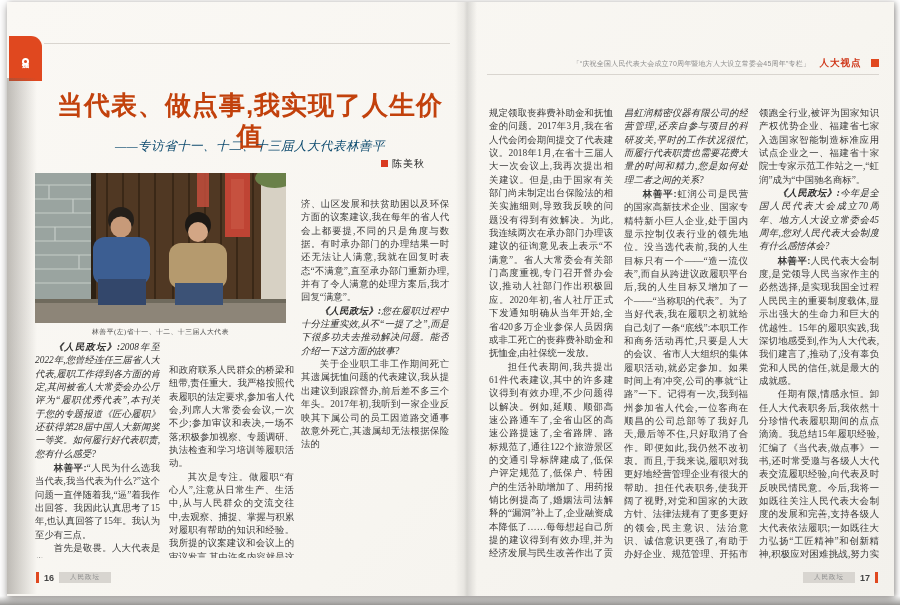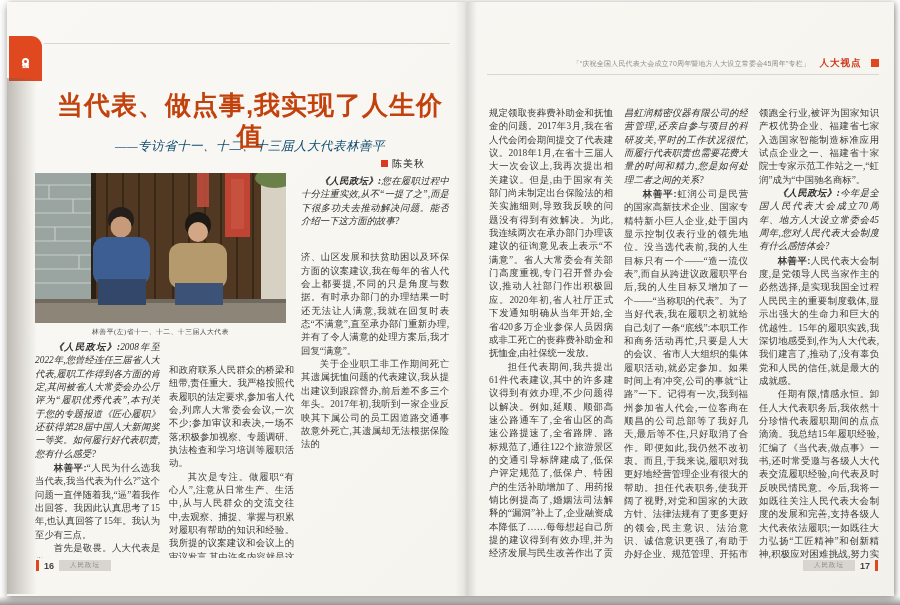--- a/index.html
+++ b/index.html
@@ -89,21 +89,21 @@
   .rp-header{
     position:absolute;left:487px;top:52px;width:392px;text-align:right;
     font-family:"Liberation Sans",sans-serif;white-space:nowrap;
   }
   .rp-header .note{font-size:7px;color:#8b8b8b;letter-spacing:.2px;}
   .rp-header .brand{font-size:9.5px;font-weight:700;color:#cf3517;margin-left:5px;letter-spacing:1px;}
   .rp-header .hsq{display:inline-block;width:8px;height:8px;background:#e0481f;margin-left:5px;vertical-align:-1px;}
 
   
   .footer{
-    position:absolute;top:560px;display:flex;align-items:center;gap:5px;
+    position:absolute;top:572px;display:flex;align-items:center;gap:5px;
     font-family:"Liberation Sans",sans-serif;
     text-align:right;
   }
   .footer .bar{width:3px;height:11px;background:#e0481f;}
   .footer .pno{font-size:9px;color:#444;font-weight:700;}
   .footer .mag{
     width:52px;height:11px;background:#d8d5d0;color:#8a8a8a;font-size:6.5px;
     display:flex;align-items:center;justify-content:center;letter-spacing:1px;
   }
   .f-left{left:36px;}
@@ -191,22 +191,22 @@
   <p class="para"><span>首先是敬畏。人大代表是党</span></p>
 </div>
 
 <div class="col lp-col2">
   <p class="para cont"><span>和政府联系人民群众的桥梁和纽带,责任重大。我严格按照代表履职的法定要求,参加省人代会,列席人大常委会会议,一次不少;参加审议和表决,一场不落;积极参加视察、专题调研、执法检查和学习培训等履职活动。</span></p>
   <p class="para"><span>其次是专注。做履职“有心人”,注意从日常生产、生活中,从与人民群众的交流交往中,去观察、捕捉、掌握与积累对履职有帮助的知识和经验。我所提的议案建议和会议上的审议发言,其中许多内容就是这么来的。</span></p>
   <p class="para"><span>再次是执着。关于实体经</span></p>
 </div>
 
 <div class="col lp-col3">
+  <p class="para cont"><span>济、山区发展和扶贫助困以及环保方面的议案建议,我在每年的省人代会上都要提,不同的只是角度与数据。有时承办部门的办理结果一时还无法让人满意,我就在回复时表态“不满意”,直至承办部门重新办理,并有了令人满意的处理方案后,我才回复“满意”。</span></p>
   <p class="para q"><span class="lead">《人民政坛》:</span><span>您在履职过程中十分注重实效,从不“一提了之”,而是下很多功夫去推动解决问题。能否介绍一下这方面的故事?</span></p>
-  <p class="para cont"><span>济、山区发展和扶贫助困以及环保方面的议案建议,我在每年的省人代会上都要提,不同的只是角度与数据。有时承办部门的办理结果一时还无法让人满意,我就在回复时表态“不满意”,直至承办部门重新办理,并有了令人满意的处理方案后,我才回复“满意”。</span></p>
   <p class="para"><span>关于企业职工非工作期间死亡其遗属抚恤问题的代表建议,我从提出建议到跟踪督办,前后差不多三个年头。2017年初,我听到一家企业反映其下属公司的员工因道路交通事故意外死亡,其遗属却无法根据保险法的</span></p>
 </div>
 
 <div class="rp-header">
   <span class="note">「“庆祝全国人民代表大会成立70周年暨地方人大设立常委会45周年”专栏」</span>
   <span class="brand">人大视点</span>
   <span class="hsq"></span>
 </div>
 <div class="rule" style="left:487px;top:74px;width:392px;"></div>
 

